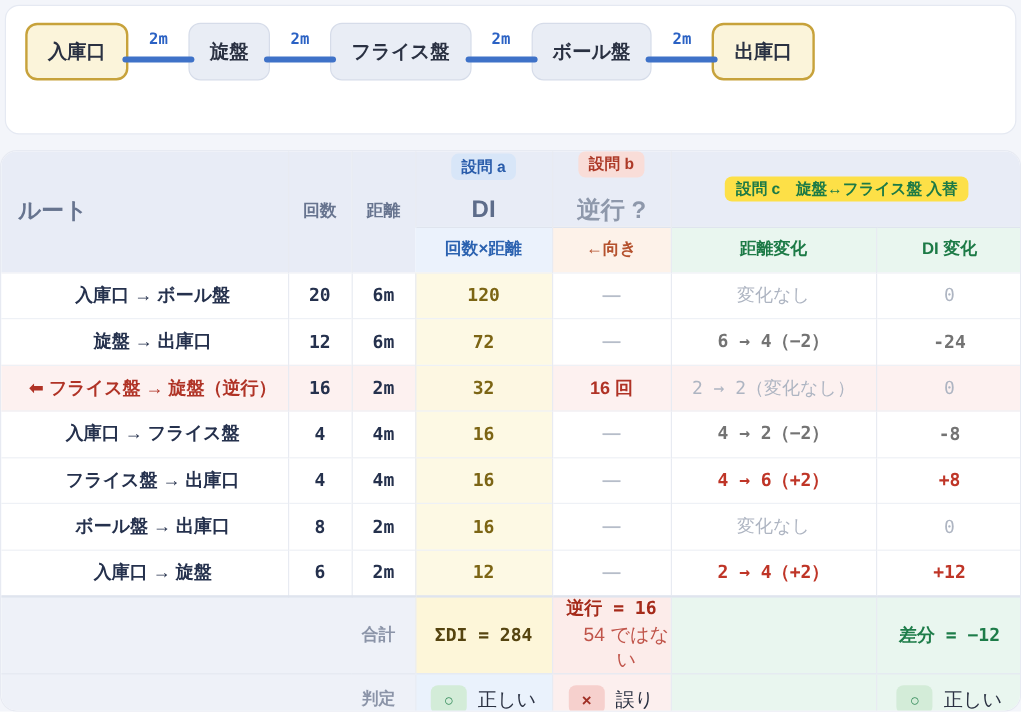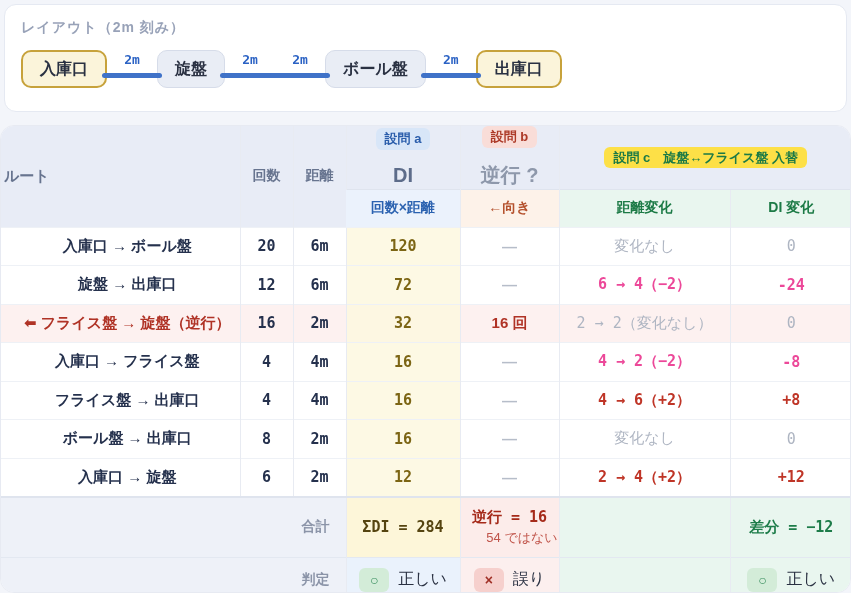--- a/index.html
+++ b/index.html
@@ -15,21 +15,21 @@
     position:absolute; left:4px; top:4px; width:843px; height:108px;
     background:#ffffff; border:1px solid #e5e9f2; border-radius:12px;
     padding:14px 16px;
   }
   .layout-title {
     font-size:14px; font-weight:bold; color:#98a2b8; letter-spacing:1px;
     margin-bottom:13px;
   }
   .layout-strip { display:flex; align-items:center; }
   .node {
-    height:38px; display:flex; align-items:center; justify-content:center;
+    height:48px; display:flex; align-items:center; justify-content:center;
     padding:0 17px; border-radius:10px; font-weight:bold; font-size:16px;
     color:#2a3142; white-space:nowrap;
   }
   .node.io { background:#fbf4da; border:2px solid #c7a23b; }
   .node.machine { background:#e9edf5; border:1.5px solid #d6dce9; }
   .connector { position:relative; width:50px; height:38px; flex:none; }
   .connector .line {
     position:absolute; left:-5px; right:-5px; top:23px; height:5px;
     background:#3f72c8; border-radius:3px;
   }
@@ -48,21 +48,21 @@
   table { border-collapse:collapse; width:851px; table-layout:fixed; }
   col.c-route{width:239px;} col.c-count{width:53px;} col.c-dist{width:53px;}
   col.c-di{width:114px;} col.c-rev{width:99px;} col.c-dc{width:171px;} col.c-dic{width:122px;}
 
   th, td { border-left:1px solid #e8ebf2; vertical-align:middle; }
   th:first-child, td:first-child { border-left:none; }
 
   thead .top th { height:55px; background:#e8ecf6; border-bottom:none; }
   thead .sub th { height:38px; border-top:1px solid #dfe4ee; }
   th { font-size:14px; font-weight:bold; color:#67748f; text-align:center; }
-  th.route-h { text-align:left; padding-left:3px; font-size:15px; }
+  th.route-h { text-align:left; padding-left:14px; font-size:19px; }
 
   .badge {
     display:inline-block; padding:2px 9px; border-radius:6px;
     font-size:13px; font-weight:bold; line-height:1.35;
   }
   .badge.a { background:#d8e6f8; color:#2a5dab; }
   .badge.b { background:#f9ddd8; color:#ad3a28; }
   .badge.c { background:#fde047; color:#1c7a46; }
   .hdr-stack { display:flex; flex-direction:column; align-items:center; gap:14px; }
   .hdr-sublabel { color:#5d6c8a; font-size:20px; font-weight:bold; }
@@ -74,74 +74,76 @@
 
   tbody td { height:38.5px; border-top:1px solid #eef1f6; font-size:15px; }
   td.route { text-align:center; padding-left:14px; font-weight:bold; color:#25314d; }
   td.num   { text-align:center; font-weight:bold; color:#25314d;
              font-family:"DejaVu Sans Mono",monospace; font-size:15px; }
   td.di    { background:#fdf9e4; text-align:center; font-weight:bold; color:#7c6514;
              font-family:"DejaVu Sans Mono",monospace; }
   td.rev   { text-align:center; color:#b6bdc9; font-weight:bold; }
   td.chg   { text-align:center; font-family:"DejaVu Sans Mono",monospace; font-weight:bold; }
   td.chg.gray, td.dic.gray { color:#aeb5c2; font-weight:normal; }
-  td.chg.green, td.dic.green { color:#ec4899; }
+  td.chg.green, td.dic.green { color:#737373; }
   td.chg.red,   td.dic.red   { color:#bf3527; }
   td.dic { text-align:center; font-family:"DejaVu Sans Mono",monospace; font-weight:bold; }
 
   tr.rev-row td { background:#fdf1f0; }
   tr.rev-row td.route { color:#b03326; }
   tr.rev-row td.di { background:#fdf7e2; }
   tr.rev-row td.rev { color:#b03326; font-weight:bold; }
 
   tr.total-row td { height:61px; border-top:2px solid #dfe4ee; }
   td.foot-label { background:#eef1f8; text-align:right; padding-right:16px;
                   color:#8b94a8; font-weight:bold; font-size:14px; }
   td.tot-di  { background:#fdf6d9; text-align:center; font-weight:bold; color:#554410;
                font-size:15px; font-family:"DejaVu Sans Mono",monospace; }
   td.tot-rev { background:#fcecea; text-align:center; }
   td.tot-rev .big { color:#a52a1a; font-weight:bold; font-size:15px;
                     font-family:"DejaVu Sans Mono",monospace; }
-  td.tot-rev .note { color:#c0544a; font-size:13px; margin-top:2px;margin-left:25px; }
+  td.tot-rev .note { color:#c0544a; font-size:16px; margin-top:2px;margin-left:25px; }
   td.grn-bg { background:#e9f6ef; }
   td.tot-diff { background:#e9f6ef; text-align:center; font-weight:bold; color:#1d7c49;
                 font-size:15px; font-family:"DejaVu Sans Mono",monospace; }
 
   tr.verdict-row td { height:44px; border-top:1px solid #e3e8f1; }
   td.verd { text-align:center; }
   td.verd.blue { background:#eaf2fc; }
   td.verd.pink { background:#fcefee; }
   td.verd.green { background:#e9f6ef; }
   .vbadge { display:inline-flex; align-items:center; justify-content:center;
             width:30px; height:24px; border-radius:6px; font-size:14px; font-weight:bold;
             vertical-align:middle; }
   .vbadge.ok  { background:#d3ecd8; color:#3a8f5f; }
   .vbadge.ng  { background:#f6d0cd; color:#a03026; }
   .vtext { font-size:16px; color:#2a3142; margin-left:9px; vertical-align:middle; }
 </style>
 </head>
 <body>
 
 <div class="layout-card">
-  <div class="layout-title">レイアウト（2m 刻み）</div>
   <div class="layout-strip">
     <div class="node io">
         <span>入庫口</span>
       </div>
     <div class="connector">
       <div class="dist">2m</div>
       <div class="line"></div>
     </div>
     <div class="node machine">
         <span>旋盤</span>
       </div>
     <div class="connector">
       <div class="dist">2m</div>
       <div class="line"></div>
     </div>
+    <div class="node machine">
+        <span>フライス盤</span>
+      </div>
     <div class="connector">
       <div class="dist">2m</div>
       <div class="line"></div>
     </div>
     <div class="node machine">
         <span>ボール盤</span>
       </div>
     <div class="connector">
       <div class="dist">2m</div>
       <div class="line"></div>

